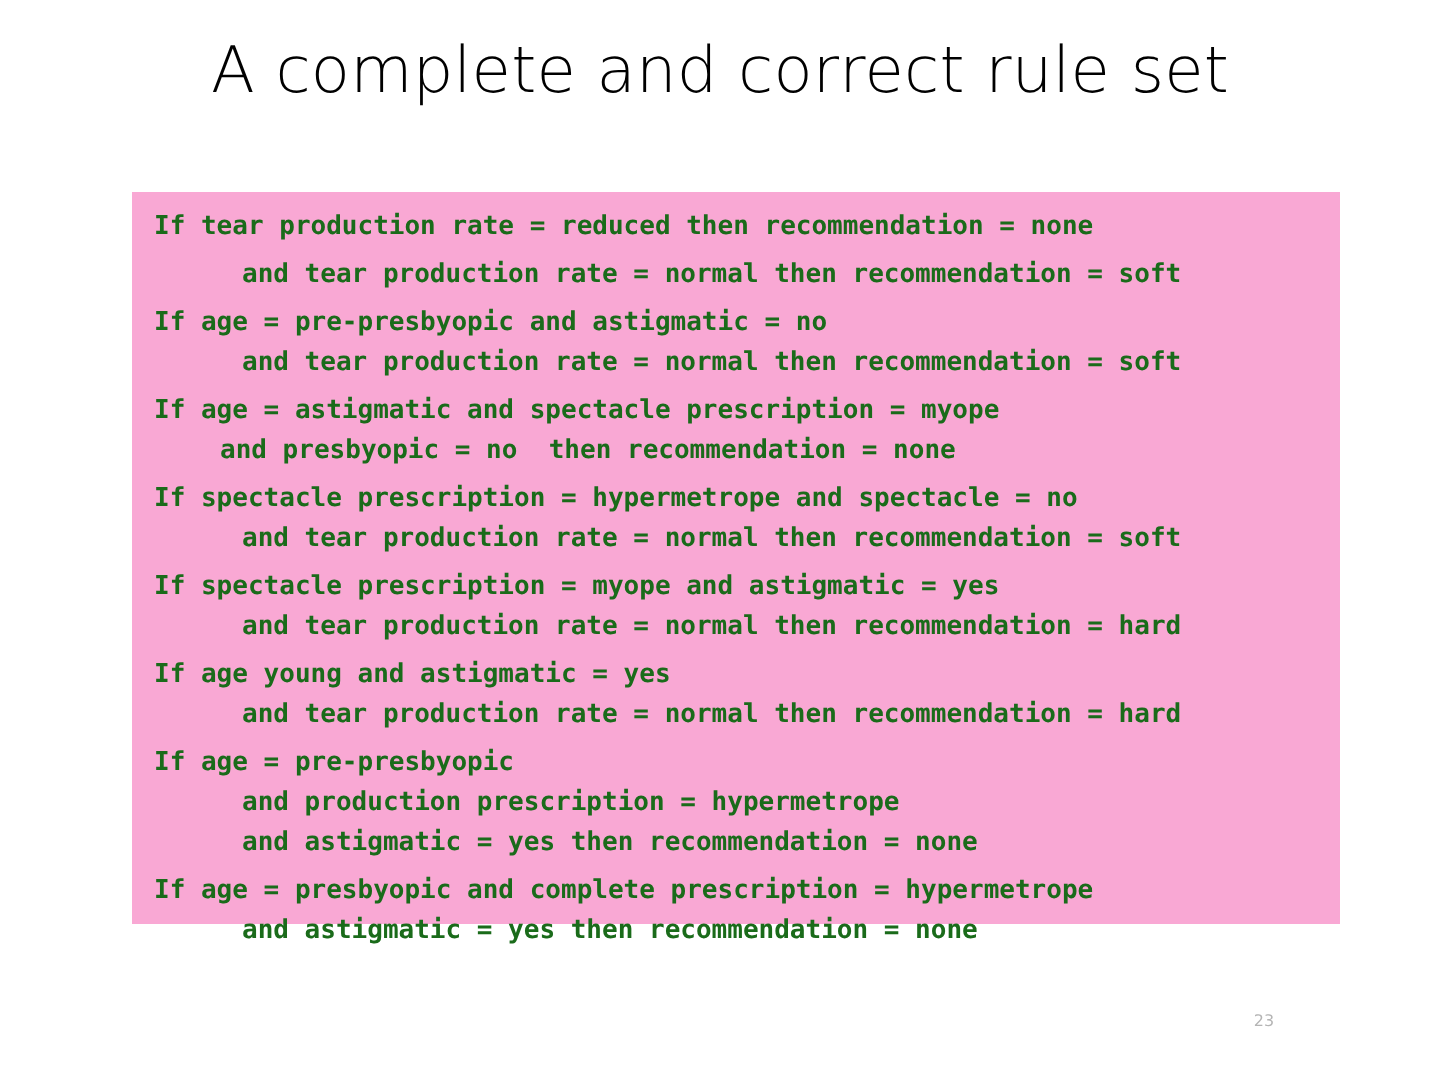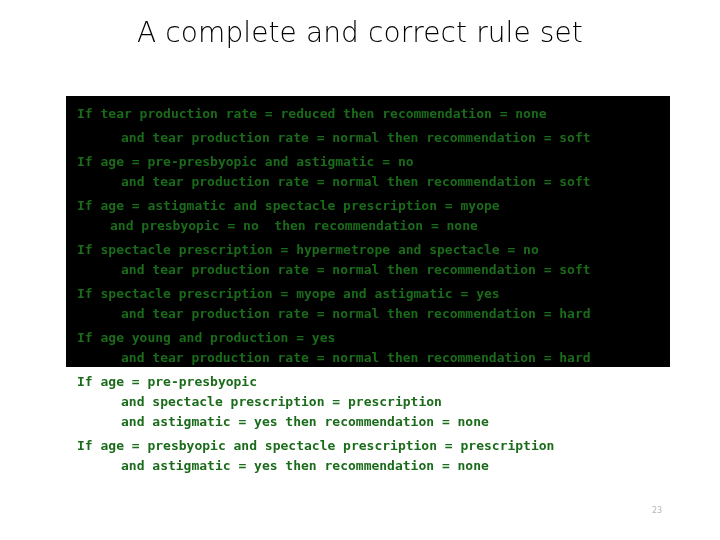--- a/index.html
+++ b/index.html
@@ -18,33 +18,33 @@
     position: absolute;
     inset: 0;
   }
   #page-title {
     position: absolute;
     left: 0;
     top: 16px;
     width: 720px;
     text-align: center;
     font-family: "DejaVu Sans", sans-serif;
-    font-size: 28px;
+    font-size: 32px;
     font-weight: 300;
     color: #000000;
     letter-spacing: 0.1px;
     white-space: nowrap;
   }
   #rule-set-box {
     position: absolute;
     left: 66px;
     top: 96px;
     width: 604px;
-    height: 271px;
-    background: #000000;
+    height: 366px;
+    background: #f9a8d4;
     box-sizing: border-box;
     padding: 8px 0 0 0;
   }
   .rule-block {
     margin-bottom: 4px;
   }
   .rule-line {
     font-family: "DejaVu Sans Mono", "Liberation Mono", monospace;
     font-size: 13px;
     line-height: 20px;
@@ -54,21 +54,21 @@
     font-weight: 600;
   }
   .rule-line.cont {
     padding-left: 55px;
   }
   .rule-line.cont-tight {
     padding-left: 44px;
   }
   #page-number {
     position: absolute;
-    left: 643px;
+    left: 618px;
     top: 506px;
     width: 28px;
     text-align: center;
     font-family: "DejaVu Sans", sans-serif;
     font-size: 8px;
     color: #b5b5b5;
   }
 </style>
 </head>
 <body>
@@ -94,29 +94,29 @@
       </div>
       <div class="rule-block">
         <div class="rule-line">If spectacle prescription = hypermetrope and spectacle = no</div>
         <div class="rule-line cont">and tear production rate = normal then recommendation = soft</div>
       </div>
       <div class="rule-block">
         <div class="rule-line">If spectacle prescription = myope and astigmatic = yes</div>
         <div class="rule-line cont">and tear production rate = normal then recommendation = hard</div>
       </div>
       <div class="rule-block">
-        <div class="rule-line">If age young and production = yes</div>
+        <div class="rule-line">If age young and astigmatic = yes</div>
         <div class="rule-line cont">and tear production rate = normal then recommendation = hard</div>
       </div>
       <div class="rule-block">
         <div class="rule-line">If age = pre-presbyopic</div>
-        <div class="rule-line cont">and spectacle prescription = prescription</div>
+        <div class="rule-line cont">and production prescription = hypermetrope</div>
         <div class="rule-line cont">and astigmatic = yes then recommendation = none</div>
       </div>
       <div class="rule-block">
-        <div class="rule-line">If age = presbyopic and spectacle prescription = prescription</div>
+        <div class="rule-line">If age = presbyopic and complete prescription = hypermetrope</div>
         <div class="rule-line cont">and astigmatic = yes then recommendation = none</div>
       </div>
     </div>
 
   <div id="page-number">23</div>
 
 </div>
 
 </body></html>

